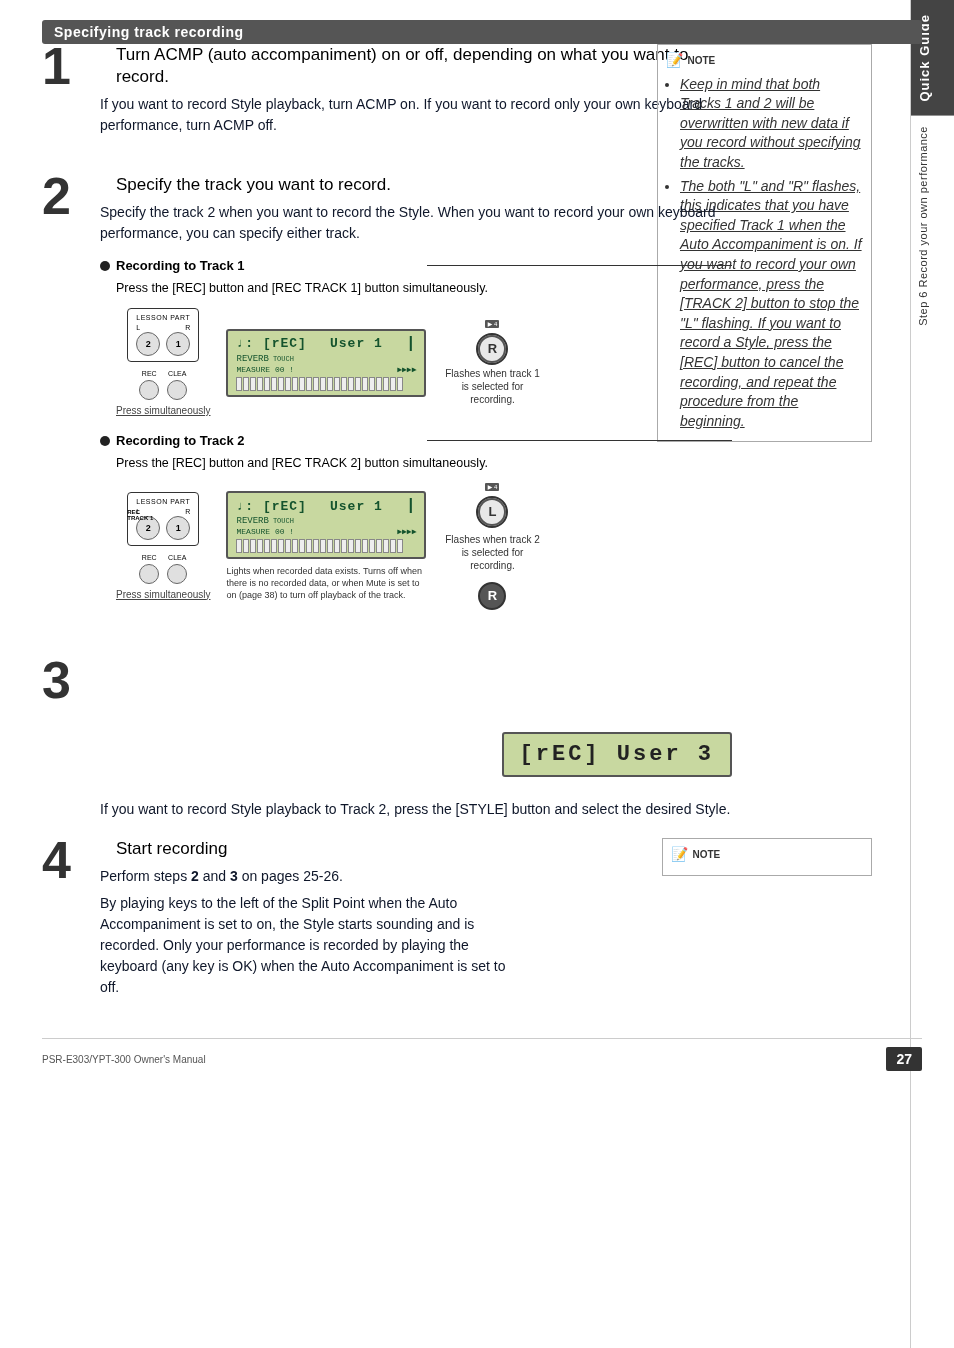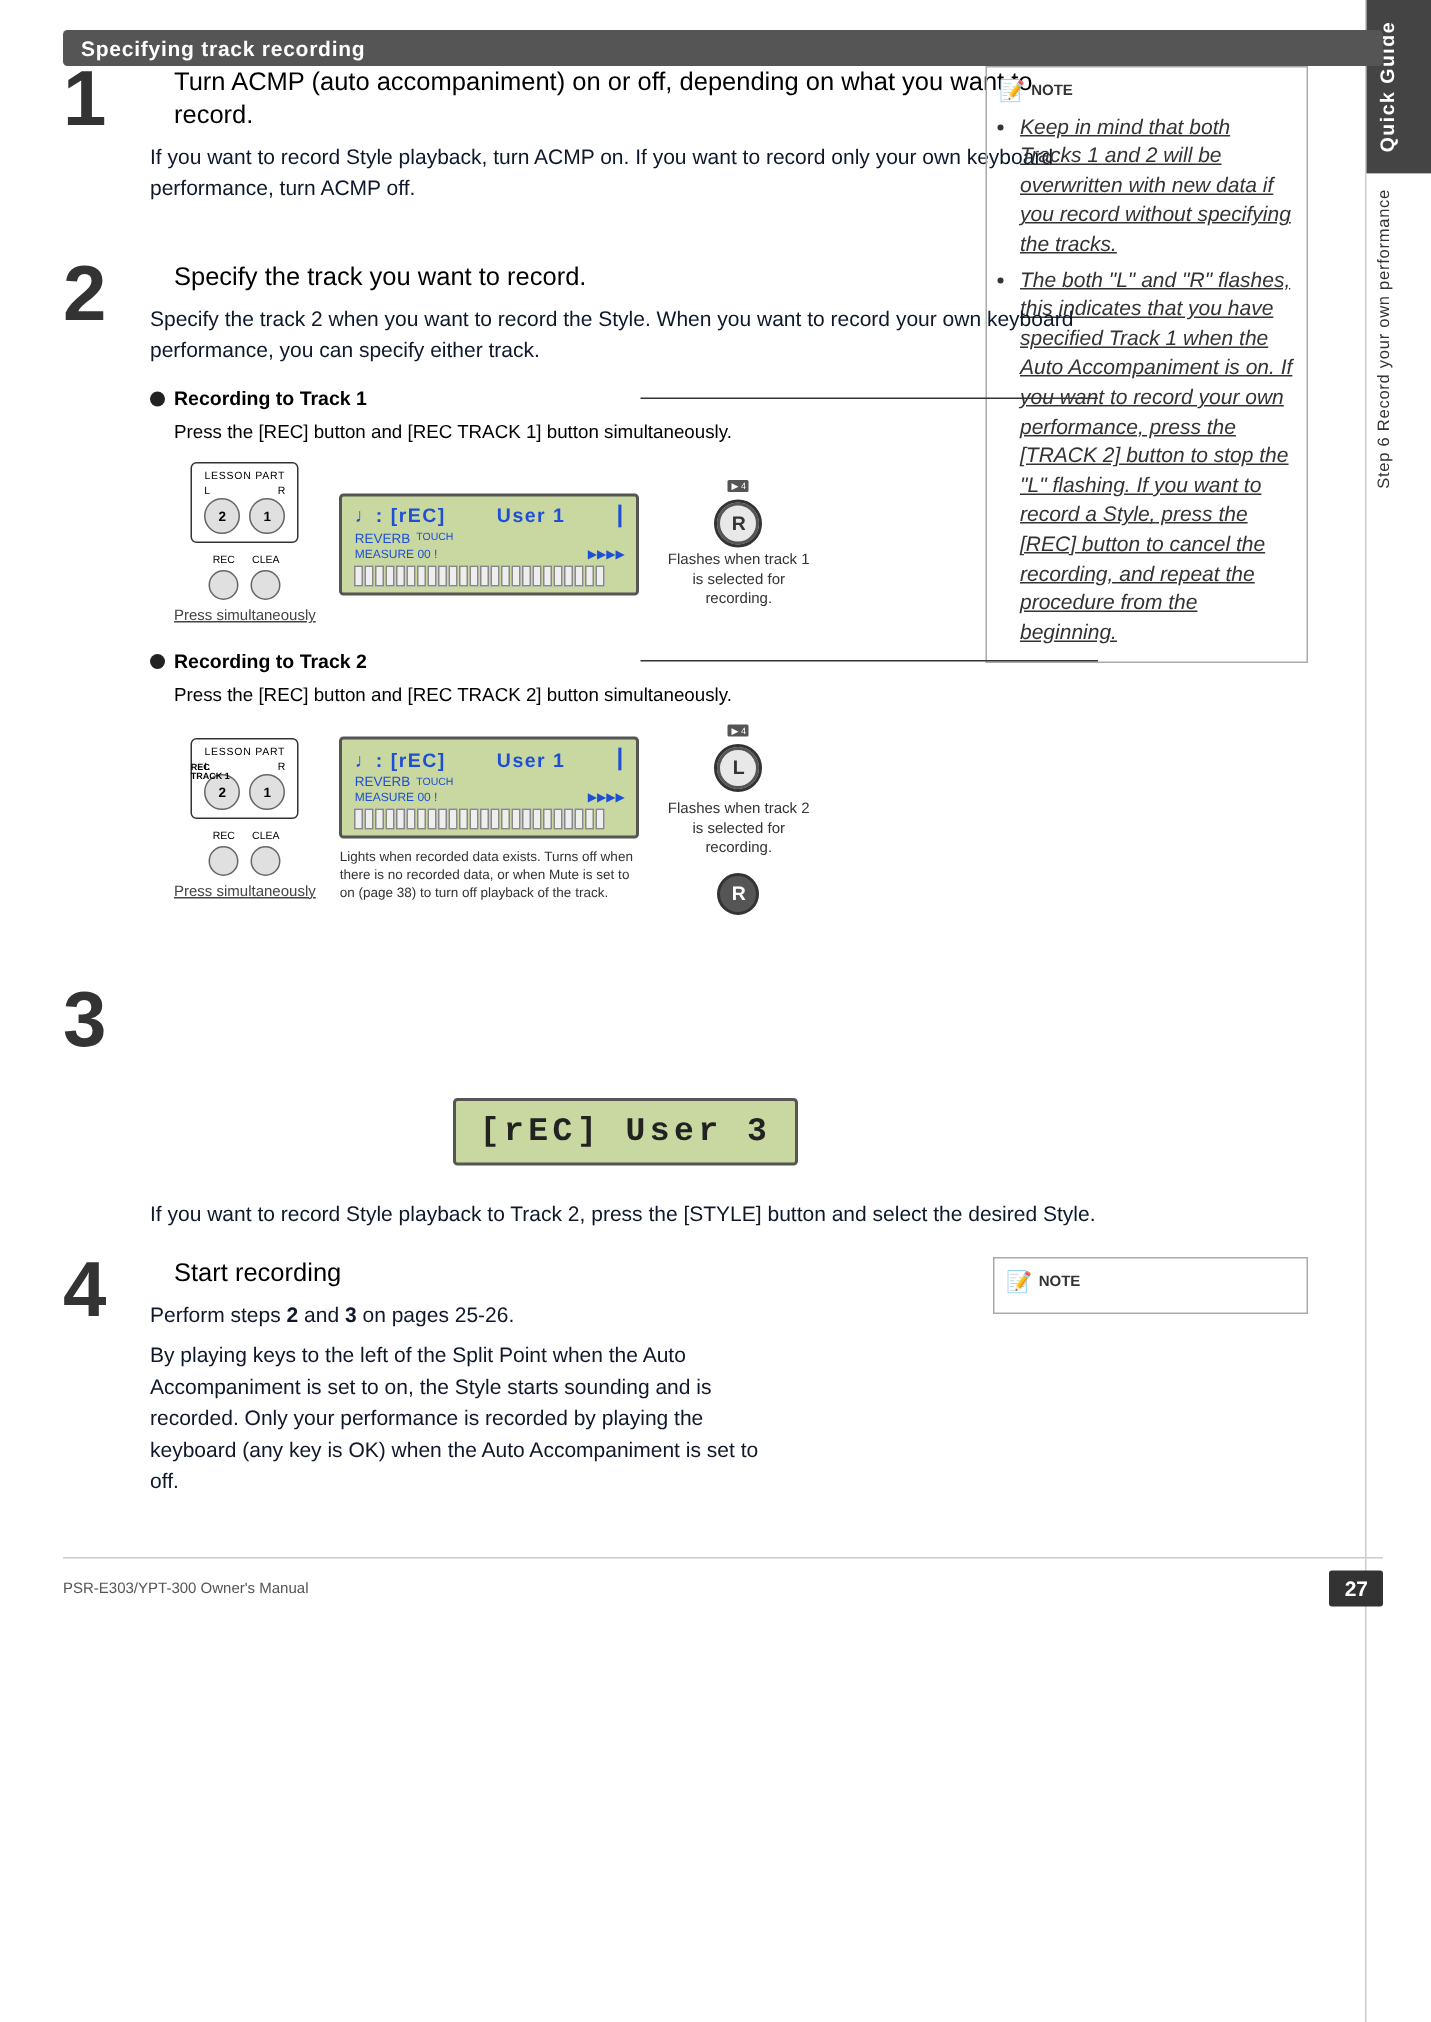--- a/index.html
+++ b/index.html
@@ -152,22 +152,22 @@
       color: #444;
       line-height: 1.3;
       text-decoration: underline;
     }
 
     .lcd-container {
       background: #c8d8a0;
       border: 2px solid #555;
       border-radius: 3px;
       padding: 4px 8px;
-      font-family: Liberation Sans, sans-serif;
-      color: #1d4ed8;
+      font-family: Liberation Mono, monospace;
+      color: #14532d;
       min-width: 200px;
     }
 
     .lcd-top-row {
       font-size: 13px;
       font-weight: bold;
       letter-spacing: 1px;
       display: flex;
       justify-content: space-between;
       align-items: center;
@@ -623,21 +623,21 @@
       </div>
     </div>
   </div>
 
   <div style="display:flex; position:relative; margin-bottom:18px;">
     <div style="width:690px;">
       <div class="step">
         <div class="step-number" style="font-size:52px; line-height:0.85;">3</div>
       </div>
 
-      <div style="display:flex; justify-content:center; margin: 8px 0 12px 60px;">
+      <div style="display:flex; justify-content:flex-end; margin: 8px 0 12px 60px;">
         <div class="large-lcd">[rEC]   User 3</div>
       </div>
       <div class="step-body" style="margin-left:58px;">If you want to record Style playback to Track 2, press the [STYLE] button and select the desired Style.</div>
     </div>
   </div>
 
   <div style="display:flex; position:relative; margin-bottom:18px;">
     <div style="width:470px;">
       <div class="step">
         <div class="step-number" style="font-size:52px; line-height:0.85;">4</div>

